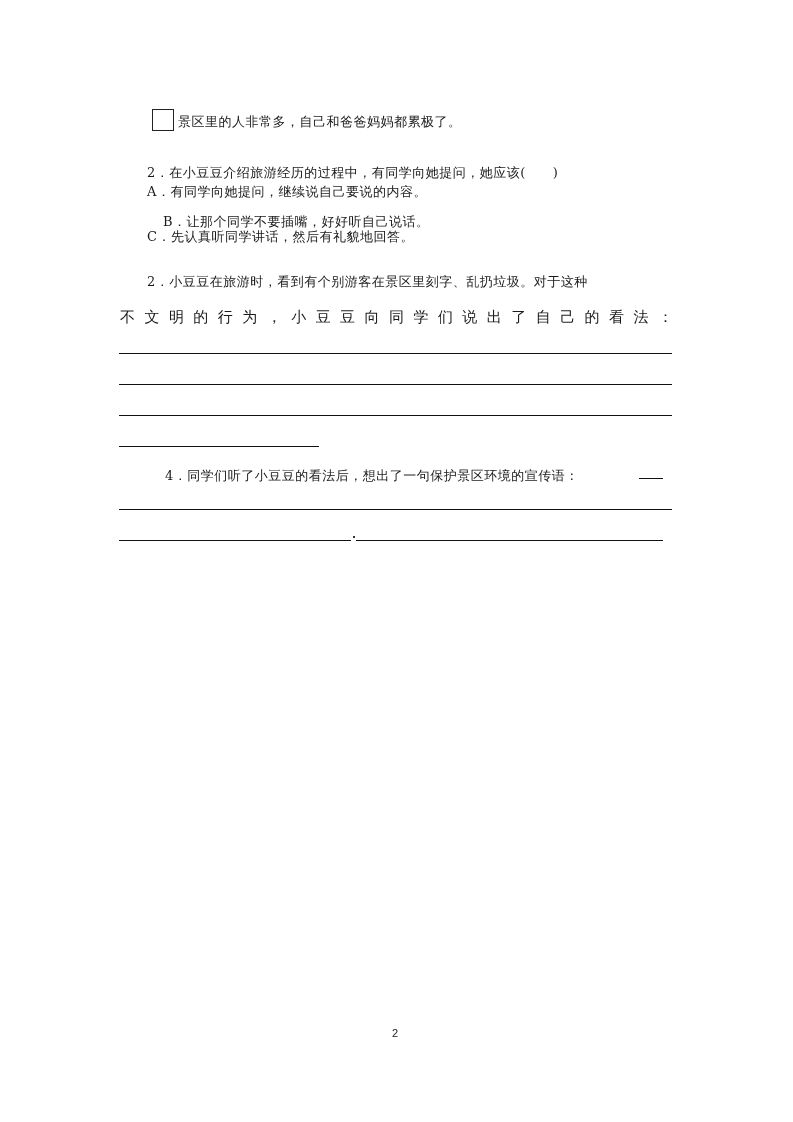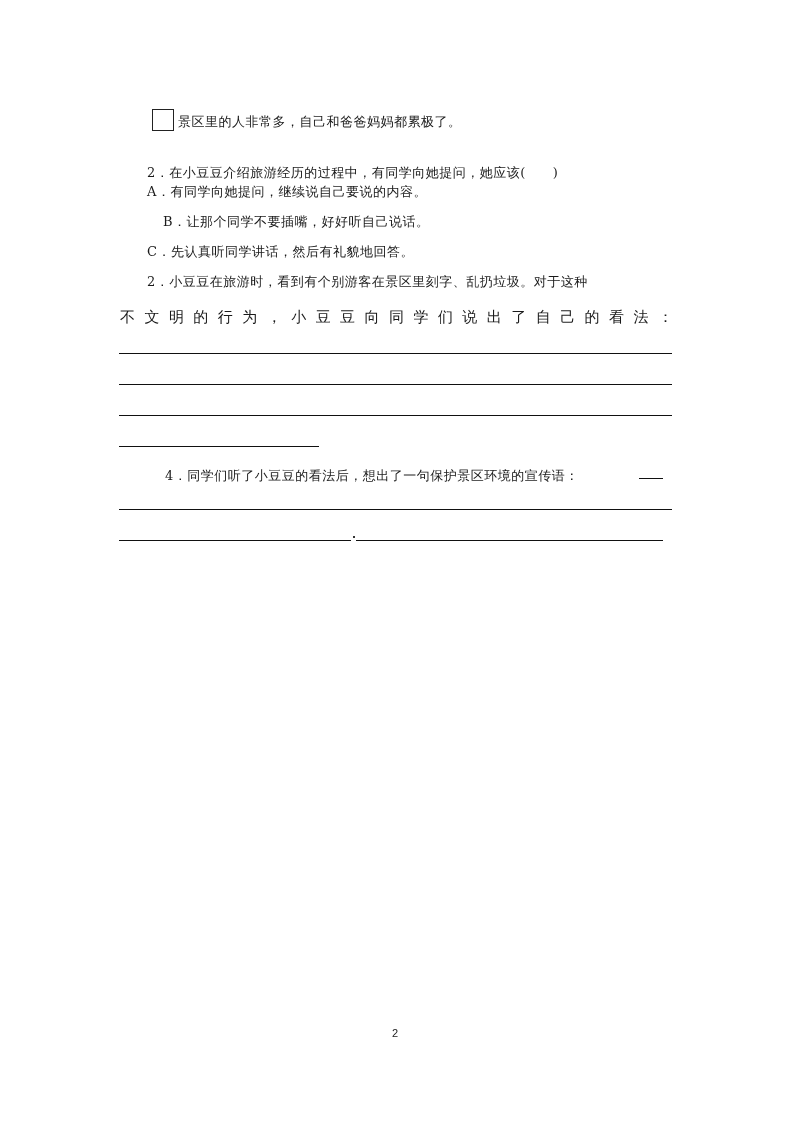--- a/index.html
+++ b/index.html
@@ -64,21 +64,21 @@
 </style>
 </head>
 <body>
 
 <div class="box"></div>
 <div class="line-text" style="left:178px; top:112px;">景区里的人非常多，自己和爸爸妈妈都累极了。</div>
 
 <div class="line-text" style="left:147px; top:163px;">2．在小豆豆介绍旅游经历的过程中，有同学向她提问，她应该(　　)</div>
 <div class="line-text" style="left:147px; top:182px;">A．有同学向她提问，继续说自己要说的内容。</div>
 <div class="line-text" style="left:147px; top:212px;margin-left:16px;">B．让那个同学不要插嘴，好好听自己说话。</div>
-<div class="line-text" style="left:147px; top:242px;text-align:center;">C．先认真听同学讲话，然后有礼貌地回答。</div>
+<div class="line-text" style="left:147px; top:227px;text-align:center;">C．先认真听同学讲话，然后有礼貌地回答。</div>
 
 <div class="line-text" style="left:147px; top:272px;">2．小豆豆在旅游时，看到有个别游客在景区里刻字、乱扔垃圾。对于这种</div>
 <div class="spread" style="top:307px;">
   <span>不</span>
   <span>文</span>
   <span>明</span>
   <span>的</span>
   <span>行</span>
   <span>为</span>
   <span>，</span>

